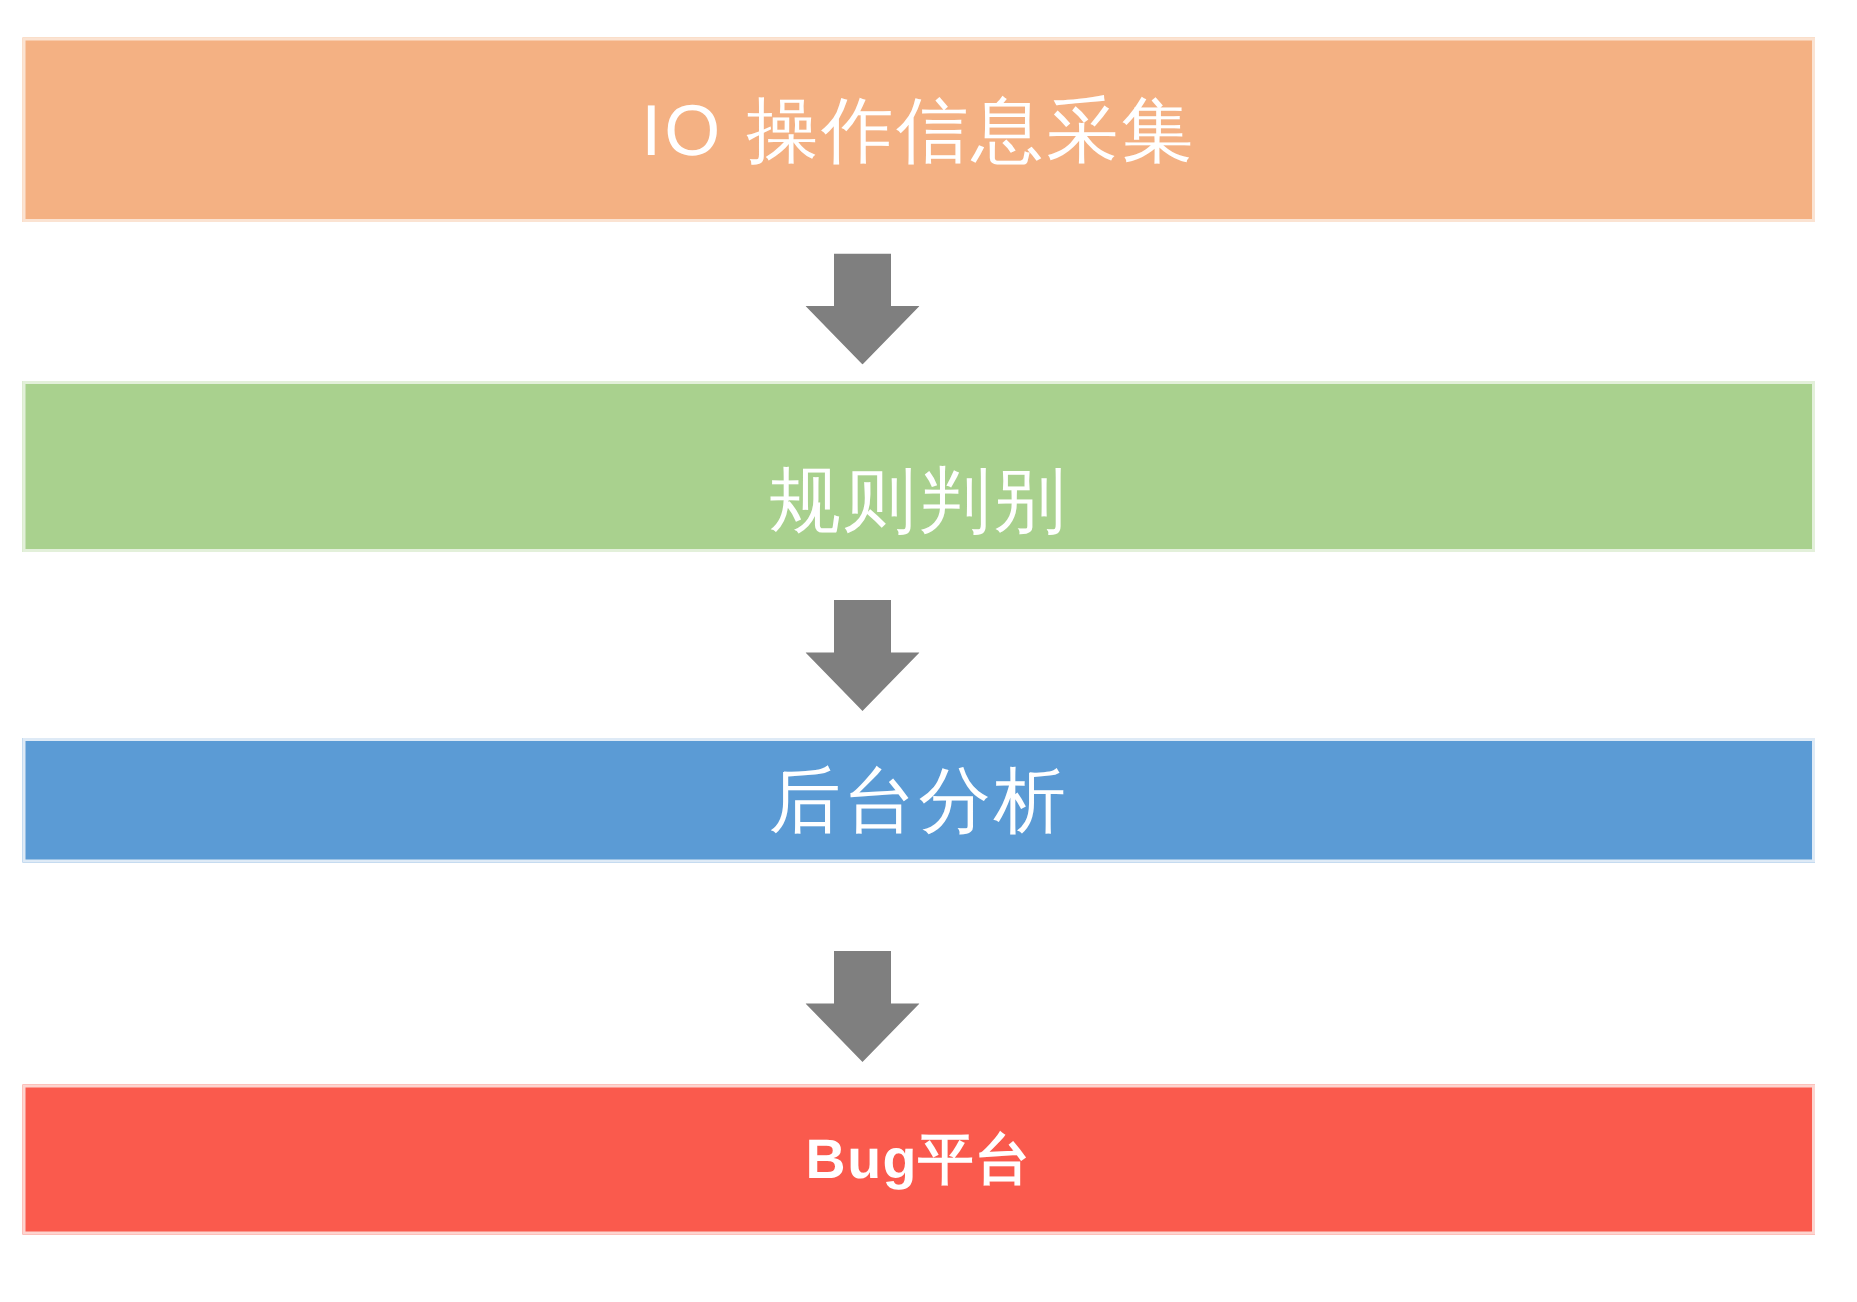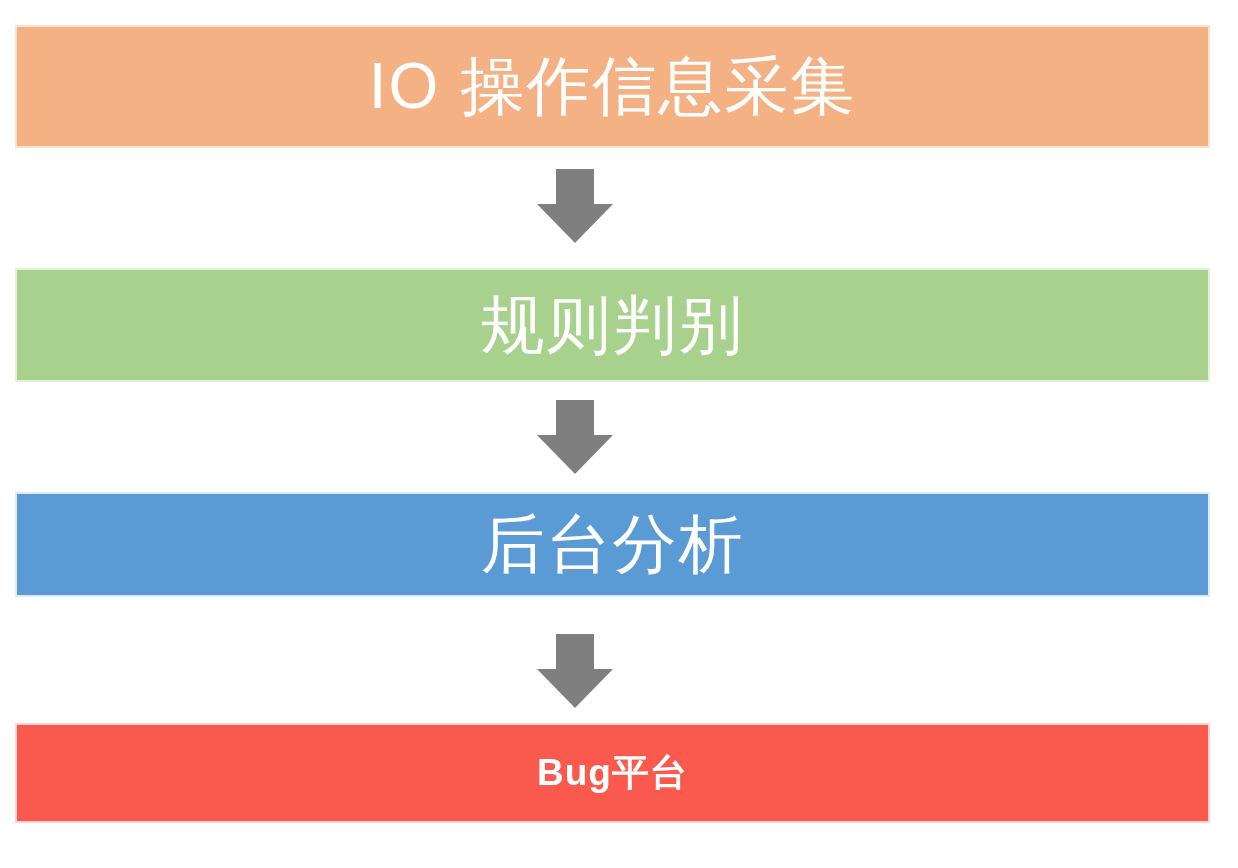--- a/index.html
+++ b/index.html
@@ -18,27 +18,27 @@
   .flow-step {
     position: absolute;
     left: 15px;
     width: 1195px;
     box-sizing: border-box;
     border: 2px solid rgba(255,255,255,0.55);
     display: flex;
     align-items: center;
     justify-content: center;
     color: #ffffff;
-    font-size: 64px;
+    font-size: 48px;
     letter-spacing: 2px;
     white-space: nowrap;
   }
   .step-1 { top: 25px;  height: 123px; }
-  .step-2 { top: 268px; height: 114px; }
-  .step-3 { top: 492px; height: 105px; }
+  .step-2 { top: 254px; height: 114px; align-items: flex-end; }
+  .step-3 { top: 492px; height: 83px; }
   .step-4 { top: 723px; height: 100px; font-size: 37px; font-weight: bold; letter-spacing: 1px; }
   .step-1 .step-label { font-weight: 500; }
   .flow-arrow {
     position: absolute;
     left: 537px;
     width: 76px;
     height: 74px;
   }
   .arrow-1 { top: 169px; }
   .arrow-2 { top: 400px; }

